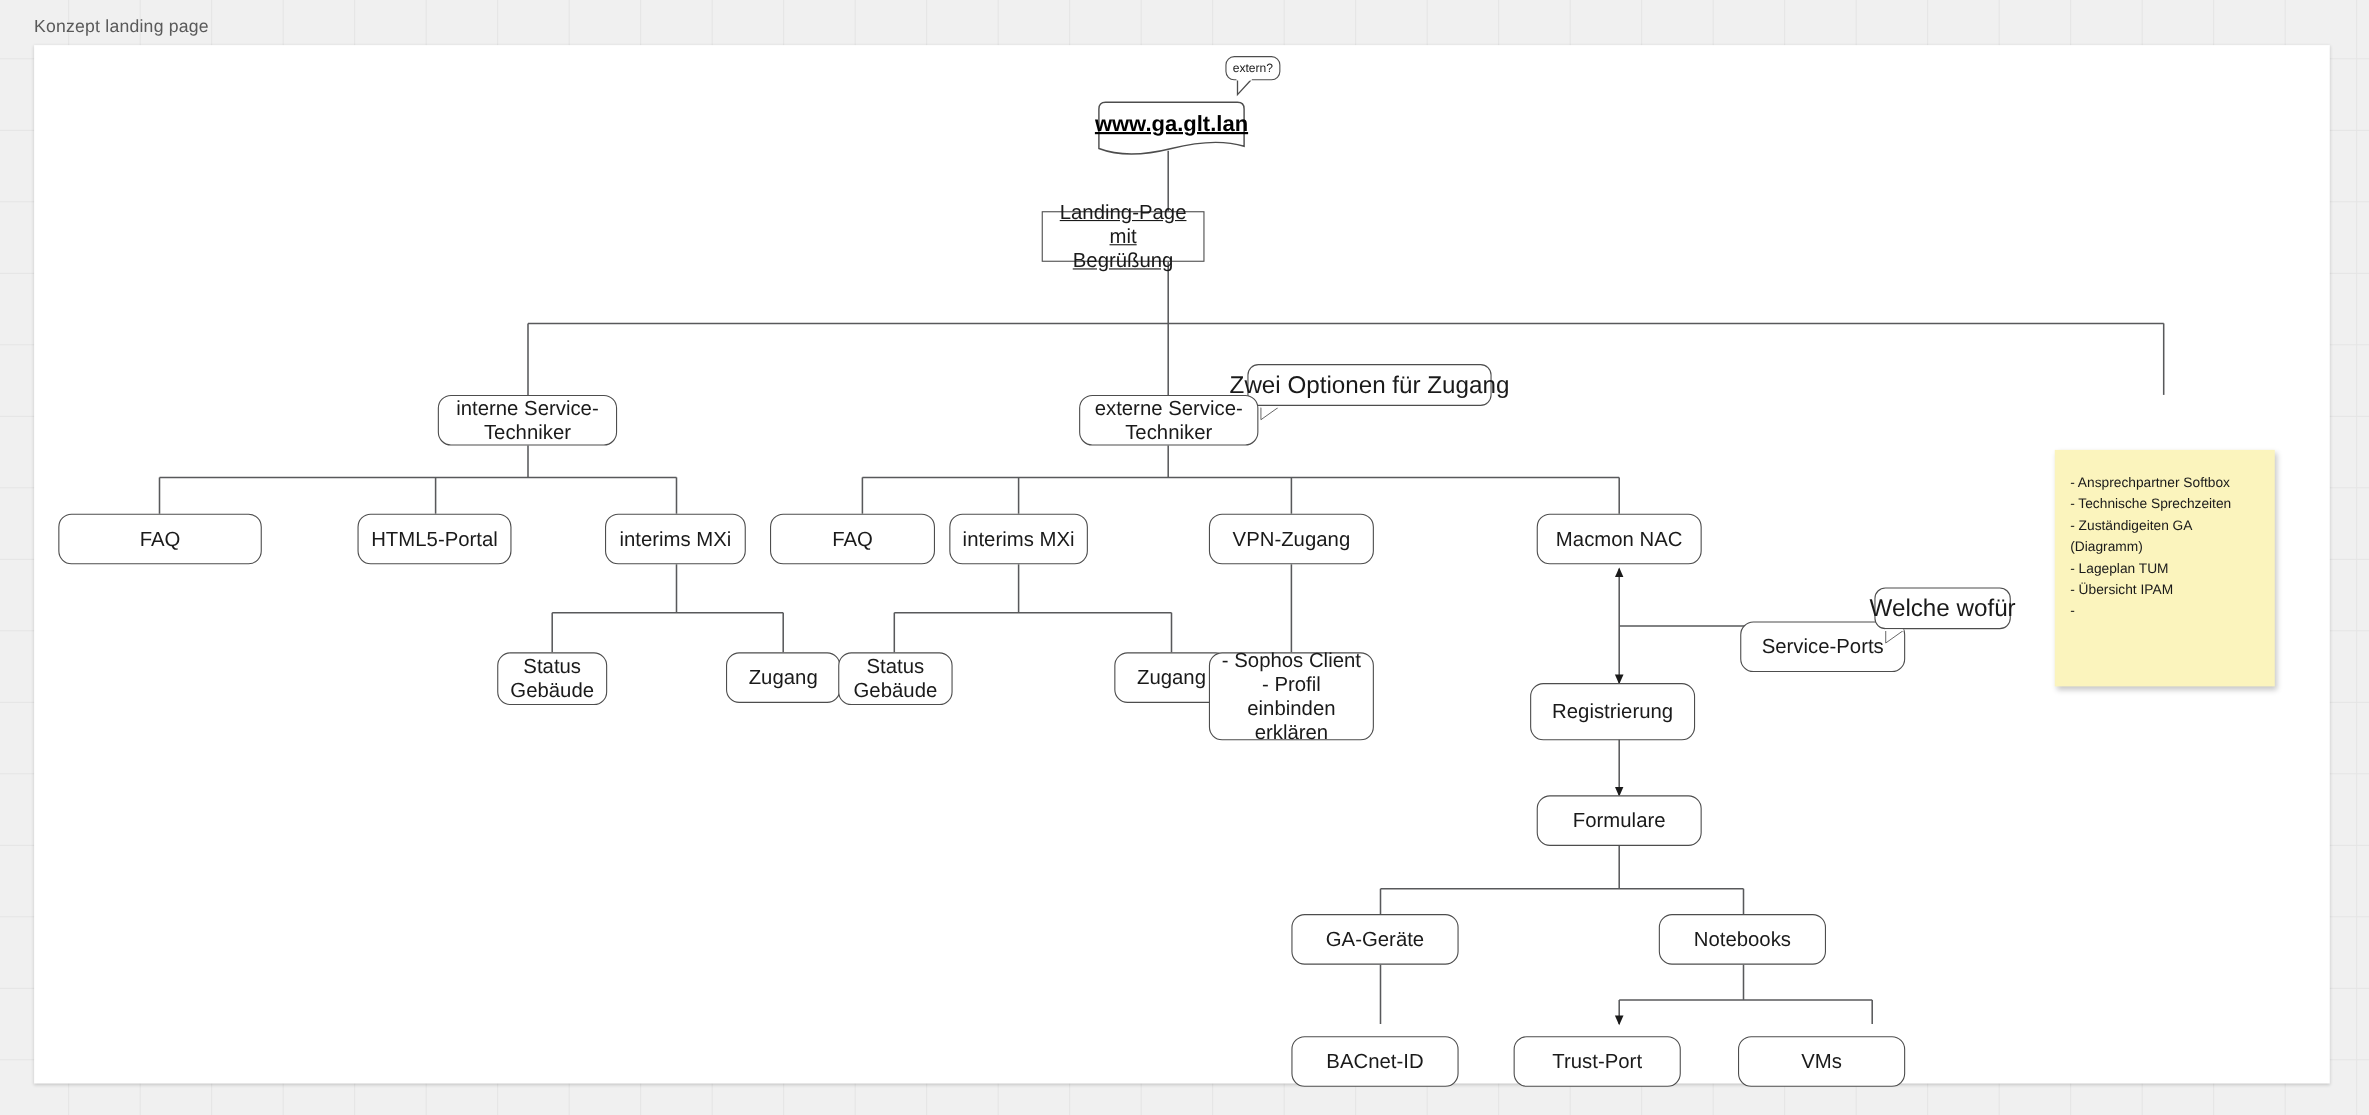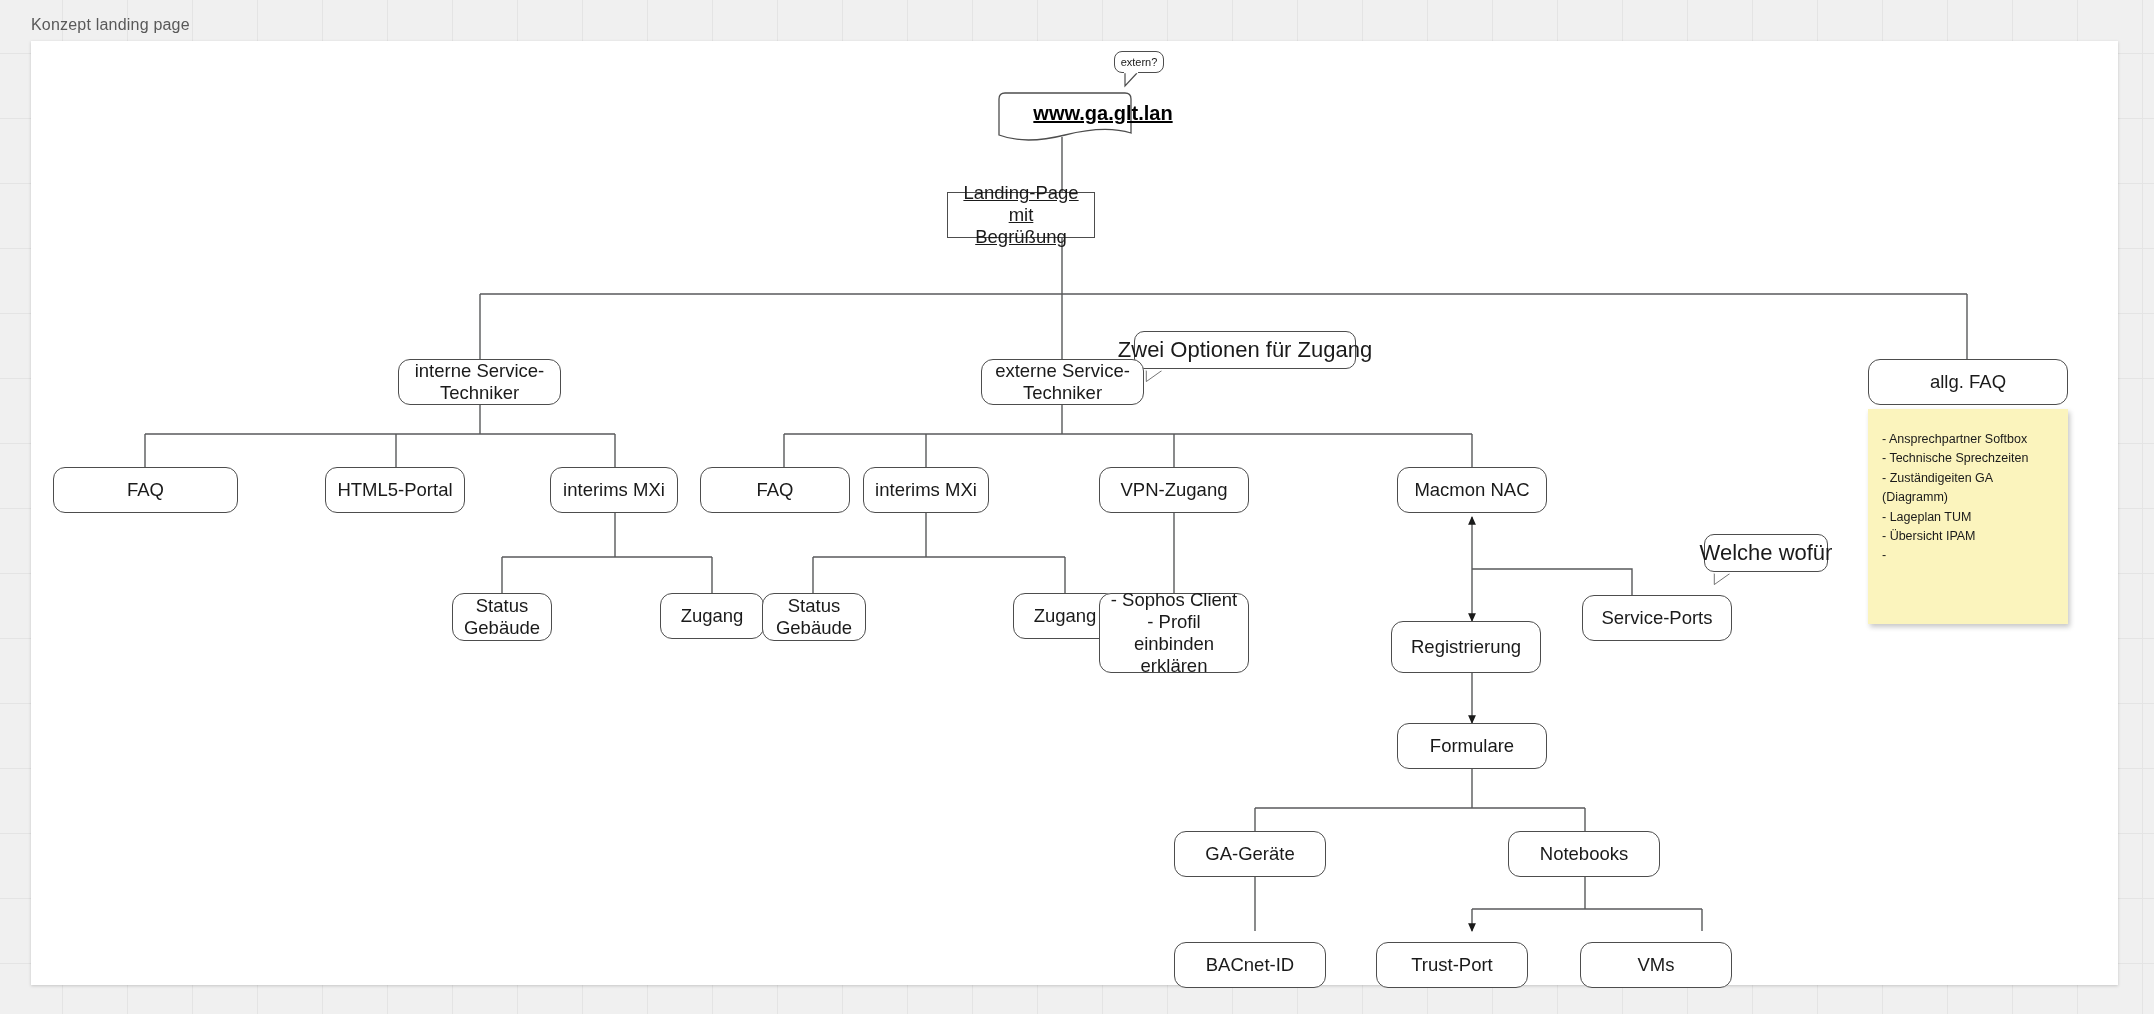--- a/index.html
+++ b/index.html
@@ -51,21 +51,21 @@
   }
   .callout.small{font-size:11px;border-radius:8px;}
   .callout .tail{
     position:absolute;width:26px;height:18px;overflow:visible;
   }
   
   #doc-node{position:absolute;}
   #doc-node .doc-text{
     position:absolute;left:0;top:36px;width:100%;
     text-align:center;font-size:20px;font-weight:bold;
-    text-decoration:underline;color:#000;margin-left:38px;
+    text-decoration:underline;color:#000;
   }
   
   #sticky-note{
     position:absolute;box-sizing:border-box;
     background:#fbf4bd;
     box-shadow:2px 3px 5px rgba(0,0,0,.22);
     padding:21px 14px 10px 14px;
     font-size:12.5px;line-height:1.55;color:#1a1a1a;
   }
   #sticky-note .sline{display:block;white-space:pre;}
@@ -176,23 +176,20 @@
   <div class="node rounded" style="left:367px;top:318px;width:163px;height:46px;">
     <span class="lbl">interne Service-
 Techniker</span>
   </div>
 
   <div class="node rounded" style="left:950px;top:318px;width:163px;height:46px;">
     <span class="lbl">externe Service-
 Techniker</span>
   </div>
 
-  <div class="node rounded" style="left:1837px;top:318px;width:200px;height:46px;">
-    <span class="lbl">allg. FAQ</span>
-  </div>
 
   <div id="sticky-note" style="left:1837px;top:368px;width:200px;height:215px;">
     <span class="sline">- Ansprechpartner Softbox</span>
     <span class="sline">- Technische Sprechzeiten</span>
     <span class="sline">- Zuständigeiten GA</span>
     <span class="sline">(Diagramm)</span>
     <span class="sline">- Lageplan TUM</span>
     <span class="sline">- Übersicht IPAM</span>
     <span class="sline">-</span>
   </div>
@@ -246,21 +243,21 @@
   </div>
 
   <div class="node rounded" style="left:1366px;top:426px;width:150px;height:46px;">
     <span class="lbl">Macmon NAC</span>
   </div>
 
   <div class="node rounded" style="left:1360px;top:580px;width:150px;height:52px;">
     <span class="lbl">Registrierung</span>
   </div>
 
-  <div class="node rounded" style="left:1551px;top:554px;width:150px;height:46px;">
+  <div class="node rounded" style="left:1551px;top:524px;width:150px;height:46px;">
     <span class="lbl">Service-Ports</span>
   </div>
 
   <div class="callout" style="left:1673px;top:493px;width:124px;height:38px;">
     <span>Welche wofür</span>
     <svg class="tail" style="left:8px;top:36px;" viewBox="0 0 40 22">
       <path d="M2,0 L2,18 L26,1" fill="#ffffff" stroke="#4d4d4d" stroke-width="1.2"></path>
       <path d="M1,0 L27,0" stroke="#ffffff" stroke-width="2.4"></path>
     </svg>
   </div>

